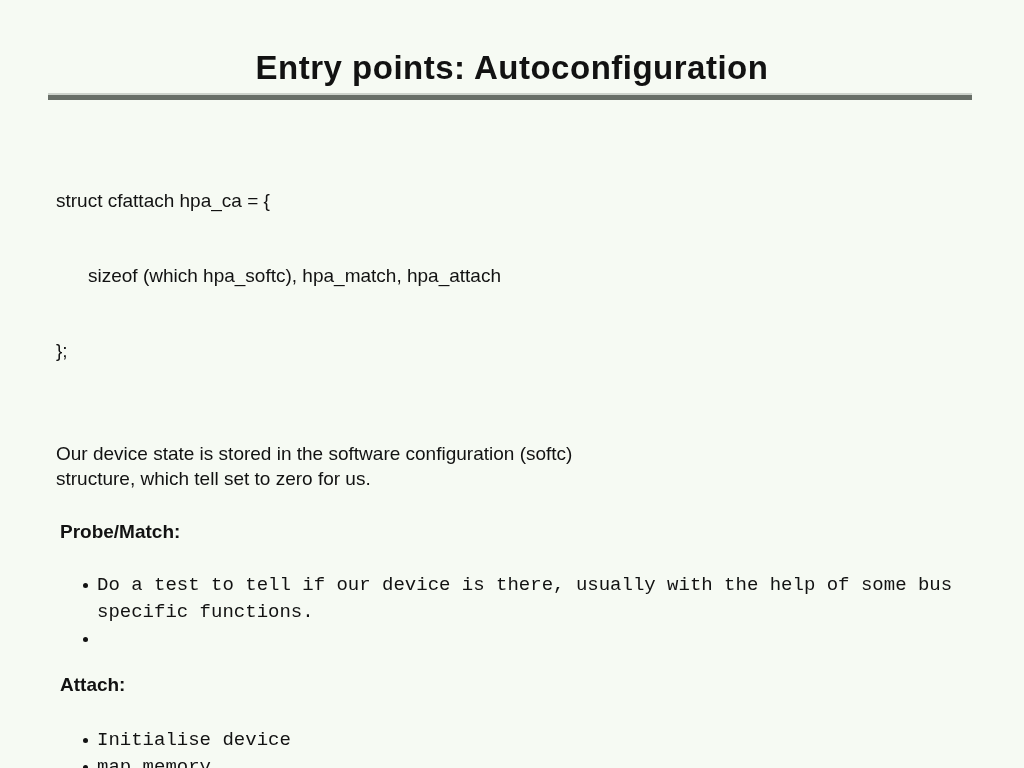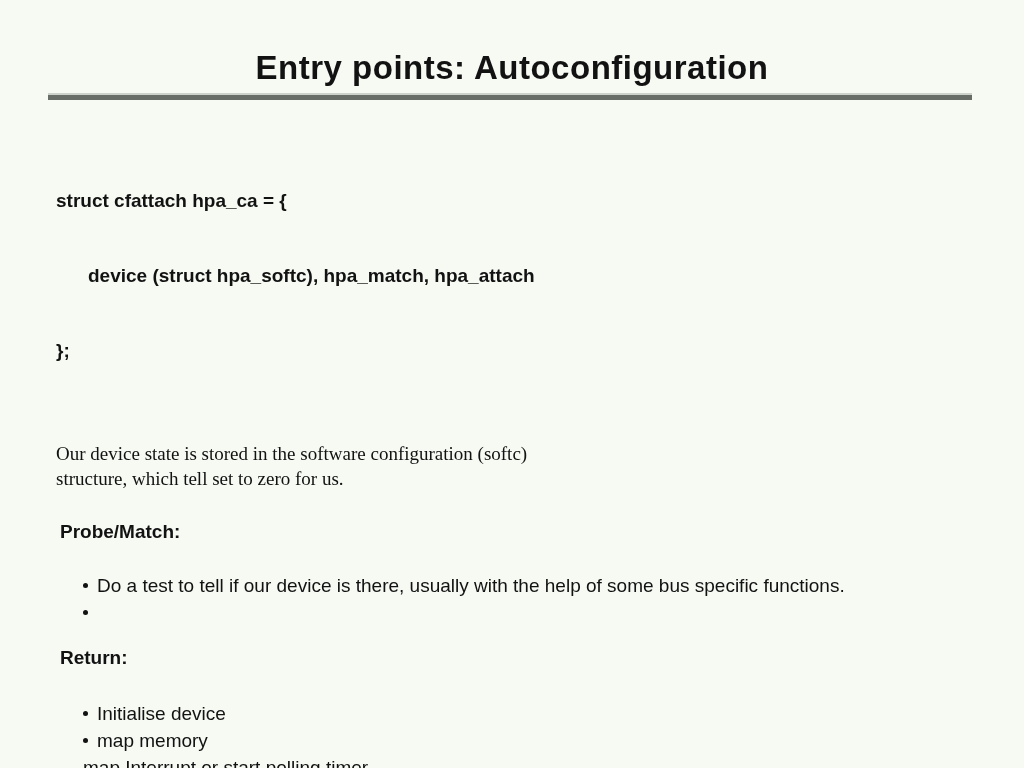--- a/index.html
+++ b/index.html
@@ -25,89 +25,88 @@
     margin: 5px 0 0 48px;
     width: 924px;
     height: 7px;
     background: linear-gradient(to bottom, #cdd2cb 0, #cdd2cb 2px, #686e67 2px, #686e67 7px);
   }
   .code {
     margin: 38px 0 0 56px;
     font-size: 19px;
     line-height: 25px;
     white-space: pre;
-    font-weight: bold;
   }
   .code-line.indent { padding-left: 32px; }
   .intro {
     margin: 28px 0 0 56px;
     font-size: 19px;
     line-height: 25px;
-    font-family: Liberation Serif, serif;
   }
   .section-heading {
     margin: 28px 12px 0 60px;
     font-size: 19px;
     line-height: 25px;
     font-weight: bold;
   }
   .section-heading.second { margin-top: 30px; }
   ul.bullets {
     list-style: none;
     margin: 28px 0 0 83px;
     padding: 0;
     font-size: 19px;
   }
   ul.bullets.second { margin-top: 30px; }
   ul.bullets li {
     display: flex;
     align-items: flex-start;
     line-height: 27px;
+    font-family: Liberation Mono, monospace;
   }
   .dot {
     flex: none;
     width: 5px;
     height: 5px;
     margin: 11px 9px 0 0;
     border-radius: 50%;
     background: #121212;
   }
 </style>
 </head>
 <body>
 
 <div class="slide">
 
   <h1 class="title">Entry points: Autoconfiguration</h1>
   <div class="rule"></div>
 
   <div class="code">
     <div class="code-line">struct cfattach hpa_ca = {</div>
-    <div class="code-line indent">device (struct hpa_softc), hpa_match, hpa_attach</div>
+    <div class="code-line indent">sizeof (which hpa_softc), hpa_match, hpa_attach</div>
     <div class="code-line">};</div>
   </div>
 
   <p class="intro">
     <span>Our device state is stored in the software configuration (softc)</span><br>
     <span>structure, which tell set to zero for us.</span>
   </p>
 
   <div class="section-heading">Probe/Match:</div>
 
   <ul class="bullets">
     <li>
       <span class="dot"></span>
       <span>Do a test to tell if our device is there, usually with the help of some bus specific functions.</span>
     </li>
     <li>
       <span class="dot"></span>
     </li>
   </ul>
 
-  <div class="section-heading second">Return:</div>
+  <div class="section-heading second">Attach:</div>
 
   <ul class="bullets second">
     <li>
       <span class="dot"></span>
       <span>Initialise device</span>
     </li>
     <li>
       <span class="dot"></span>
       <span>map memory</span>
     </li>

